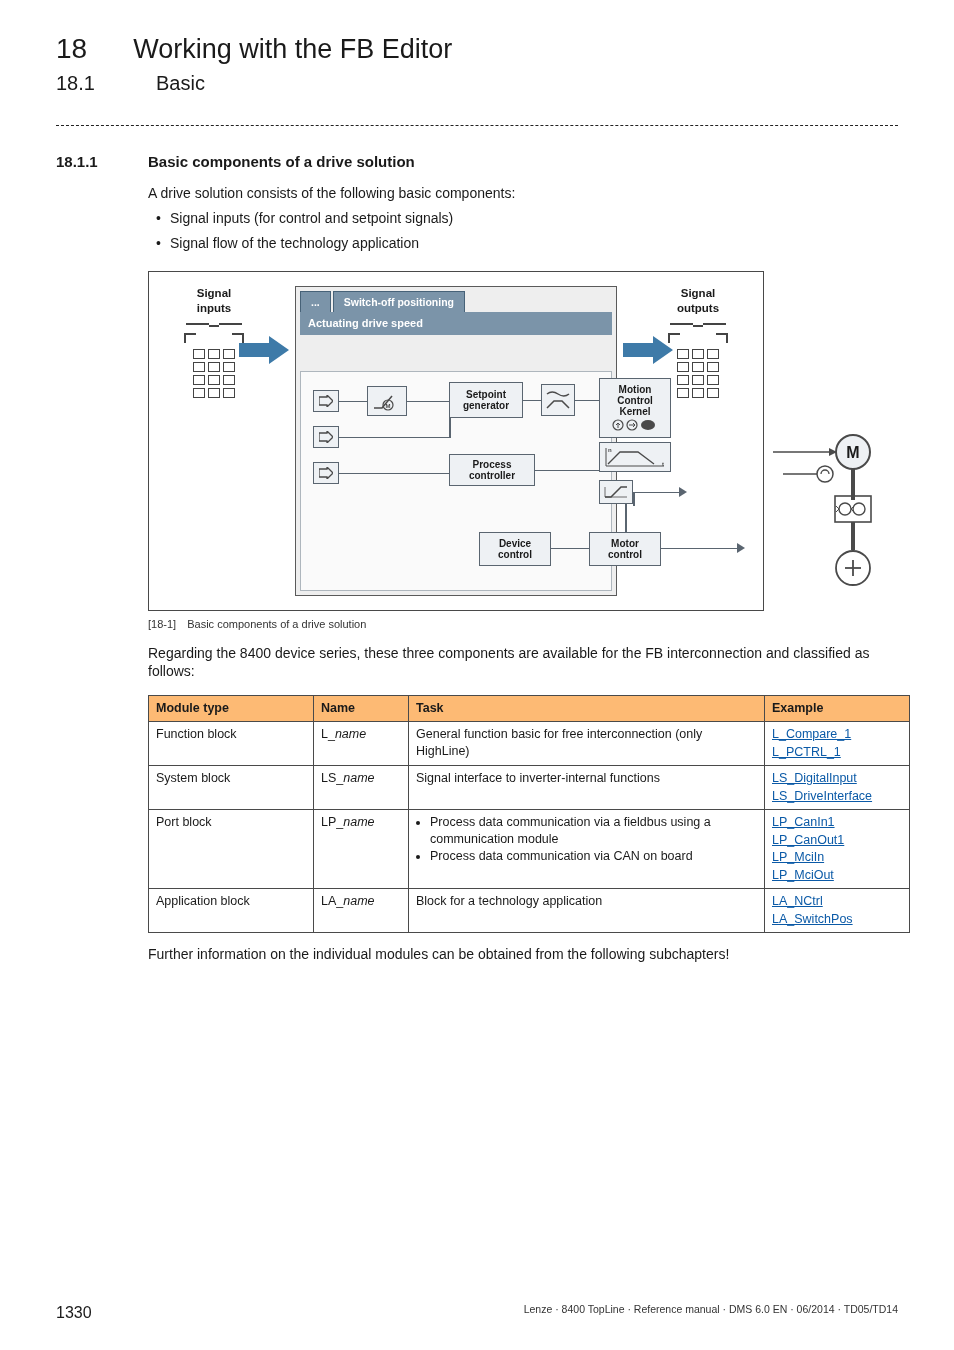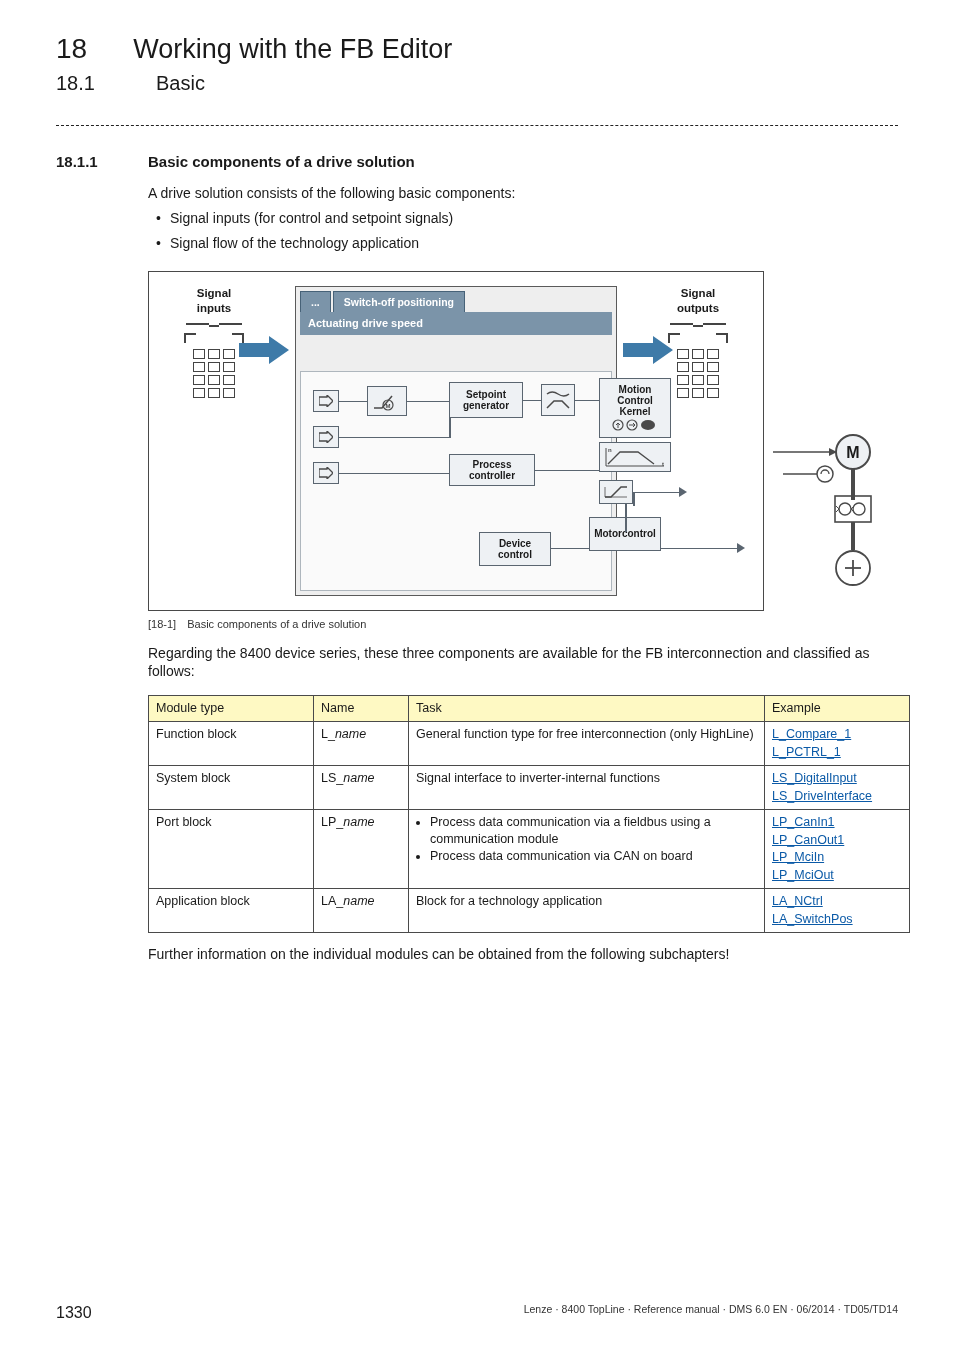--- a/index.html
+++ b/index.html
@@ -256,22 +256,22 @@
     border-collapse: collapse;
     font-size: 12.5px;
   }
   .tbl th, .tbl td {
     border: 1px solid #4a4a4a;
     padding: 4px 7px;
     vertical-align: top;
     text-align: left;
   }
   .tbl th {
-    background: #fef9c3;
-    font-weight: 400;
+    background: #fdba74;
+    font-weight: 700;
   }
   .tbl td ul {
     margin: 0;
     padding-left: 14px;
   }
   .tbl td ul li { margin: 0; }
   .example-cell { line-height: 1.4; }
   .lnk {
     color: #0b5aa7;
     text-decoration: underline;
@@ -455,21 +455,21 @@
             <polyline points="2,14 8,14 18,4 24,4" fill="none" stroke="#4a4a4a" stroke-width="1.5"></polyline>
             <polyline points="2,4 2,14 24,14" fill="none" stroke="#4a4a4a" stroke-width="0.8"></polyline>
           </svg>
         </div>
 
         <div class="node" style="left:178px; top:160px; width:72px; height:34px; flex-direction:column; line-height:1.1;">
           <span>Device</span>
           <span>control</span>
         </div>
 
-        <div class="node" style="left:288px; top:145px; width:72px; height:34px; flex-direction:row; line-height:1.1;">
+        <div class="node" style="left:288px; top:160px; width:72px; height:34px; flex-direction:column; line-height:1.1;">
           <span>Motor</span>
           <span>control</span>
         </div>
 
         <div class="hline" style="left:38px; top:29px; width:28px;"></div>
         <div class="hline" style="left:106px; top:29px; width:42px;"></div>
         <div class="hline" style="left:222px; top:28px; width:18px;"></div>
         <div class="hline" style="left:274px; top:28px; width:24px;"></div>
 
         <div class="hline" style="left:38px; top:65px; width:110px;"></div>
@@ -536,21 +536,21 @@
         <th style="width:130px;">Example</th>
       </tr>
     </thead>
     <tbody>
 
       <tr>
         <td>Function block</td>
         <td>
           <span>L_</span><span class="ital">name</span>
         </td>
-        <td>General function type for free interconnection (only HighLine)</td>
+        <td>General function basic for free interconnection (only HighLine)</td>
         <td class="example-cell">
           <span class="lnk">L_Compare_1</span><br>
           <span class="lnk">L_PCTRL_1</span>
         </td>
       </tr>
 
       <tr>
         <td>System block</td>
         <td>
           <span>LS_</span><span class="ital">name</span>

